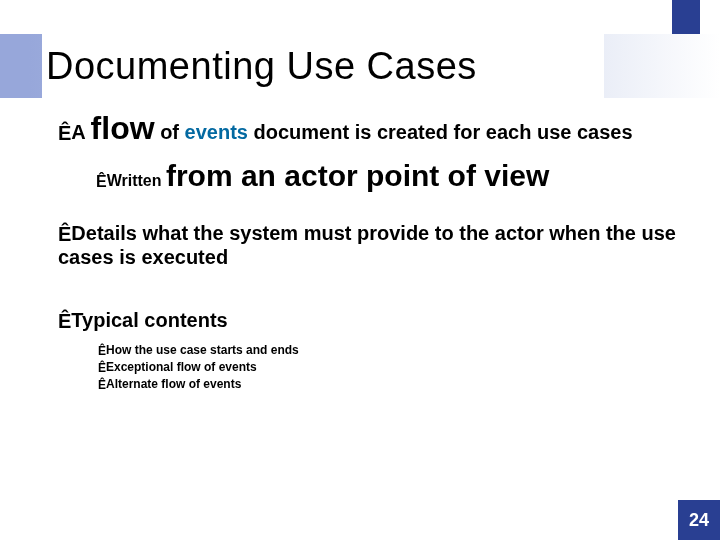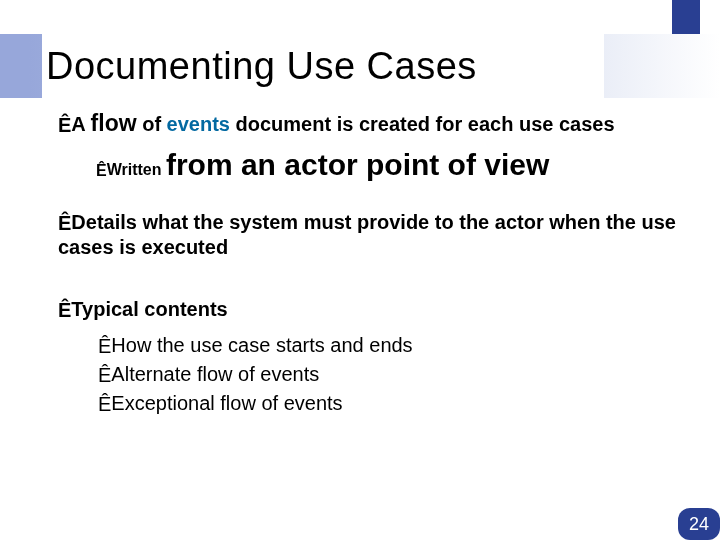--- a/index.html
+++ b/index.html
@@ -8,29 +8,29 @@
   .topbar { position: absolute; top: 0; left: 0; width: 720px; height: 34px; background: #fff; }
   .topbar::after { content: ""; position: absolute; right: 20px; top: 0; width: 28px; height: 34px; background: #293f92; }
   .titleband { position: absolute; top: 34px; left: 0; width: 624px; height: 64px; }
   .titleband .grad { position: absolute; top: 0; left: 0; width: 720px; height: 64px; background: linear-gradient(90deg, #97a7da 0%, #97a7da 4%, #c5cfe9 55%, #ffffff 100%); }
   .titleband .inner { position: absolute; top: 0; left: 42px; right: 20px; height: 64px; background: #fff; display: flex; align-items: center; padding-left: 4px; }
   .titleband h1 { font-family: Impact, "Arial Black", sans-serif; font-weight: 400; letter-spacing: 0.5px; font-size: 38px; color: #000; }
   .content { position: absolute; top: 110px; left: 58px; right: 40px; bottom: 40px; color: #000; }
   .arrow { font-family: "Arial", sans-serif; display: inline-block; transform: translateY(1px); }
   .b1 { margin-bottom: 14px; }
   .b1-line { font-size: 20px; font-weight: bold; line-height: 1.15; }
-  .b1-line .emph-flow { font-size: 23px; font-weight: bold; color: #000; vertical-align: baseline; }
+  .b1-line .emph-flow { font-size: 32px; font-weight: bold; color: #000; vertical-align: baseline; }
   .b1-line .events { color: #0369a1; }
   .b1-sub { margin-left: 38px; margin-top: 12px; font-weight: bold; font-size: 16px; }
   .b1-sub .big { font-size: 30px; font-weight: bold; }
   .b2 { margin-top: 28px; font-size: 20px; font-weight: bold; line-height: 1.22; }
   .b3 { margin-top: 39px; font-size: 20px; font-weight: bold; }
   .b3-list { margin-left: 40px; margin-top: 10px; }
-  .b3-list .item { font-size: 20px; font-weight: normal; line-height: 1.45; }
-  .pagenum { position: absolute; right: 0; bottom: 0; width: 42px; height: 32px; background: #293f92; color: #fff; font-weight: normal; font-size: 18px; display: flex; align-items: center; justify-content: center; border-radius: 12px; }
+  .b3-list .item { font-size: 12px; font-weight: bold; line-height: 1.45; }
+  .pagenum { position: absolute; right: 0; bottom: 0; width: 42px; height: 40px; background: #293f92; color: #fff; font-weight: bold; font-size: 18px; display: flex; align-items: center; justify-content: center; }
 </style>
 </head>
 <body>
 
 <div class="slide">
   <div class="topbar"></div>
   <div class="titleband">
     <div class="grad"></div>
     <div class="inner">
       <h1>Documenting Use Cases</h1>
@@ -49,21 +49,21 @@
     </div>
 
     <div class="b2">
       <span class="arrow">Ê</span><span>Details what the system must provide to the actor when the use cases is executed</span>
     </div>
 
     <div class="b3">
       <span class="arrow">Ê</span><span>Typical contents</span>
       <div class="b3-list">
         <div class="item"><span class="arrow">Ê</span><span>How the use case starts and ends</span></div>
+        <div class="item"><span class="arrow">Ê</span><span>Exceptional flow of events</span></div>
         <div class="item"><span class="arrow">Ê</span><span>Alternate flow of events</span></div>
-        <div class="item"><span class="arrow">Ê</span><span>Exceptional flow of events</span></div>
       </div>
     </div>
 
   </div>
 
   <div class="pagenum">24</div>
 </div>
 
 </body></html>

